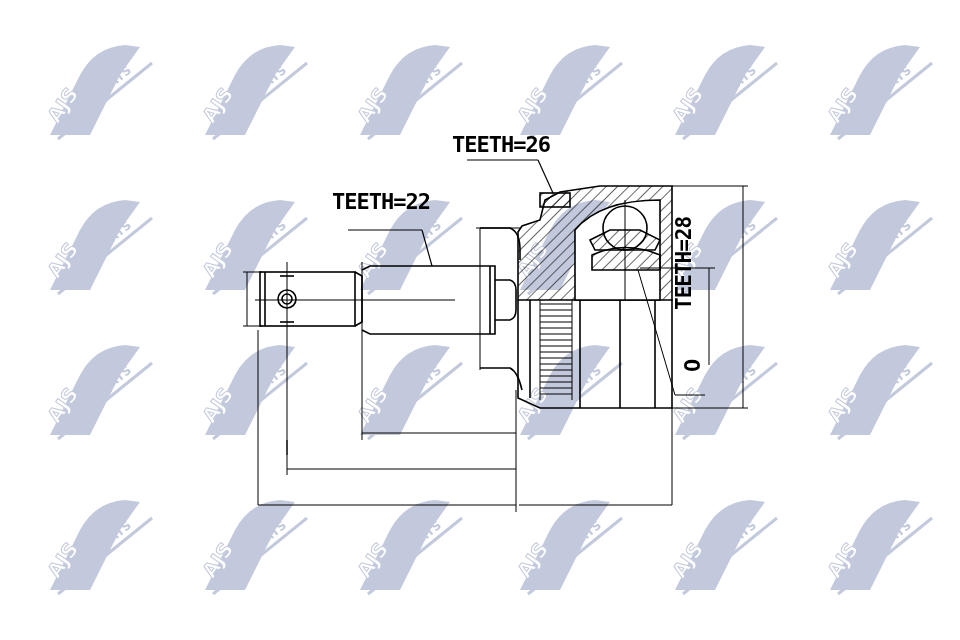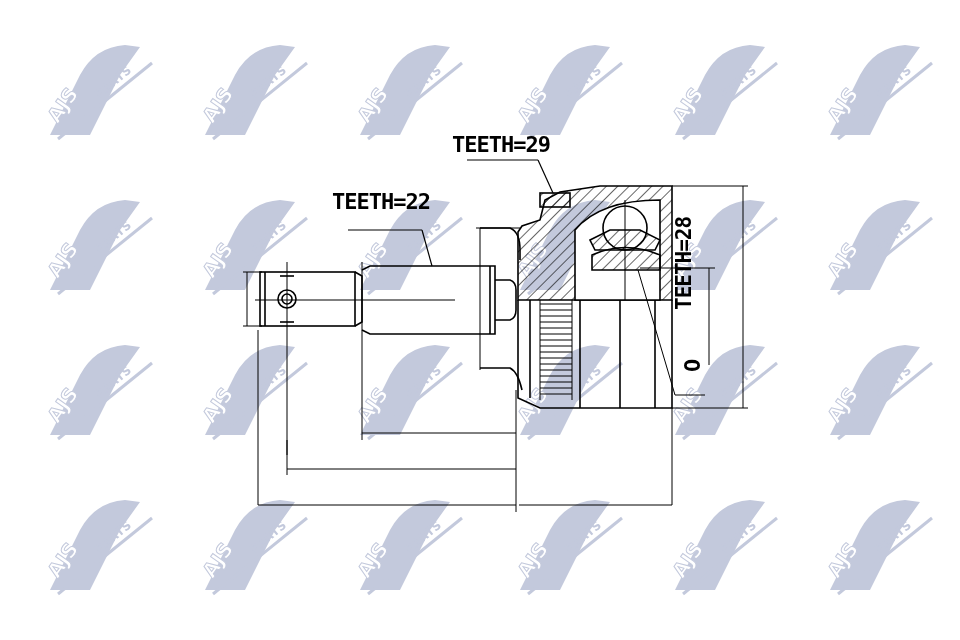--- a/index.html
+++ b/index.html
@@ -298,17 +298,17 @@
       <line x1="287" y1="440" x2="287" y2="475" stroke-width="1"></line>
       <line x1="516" y1="390" x2="516" y2="512" stroke-width="1"></line>
       <line x1="672" y1="408" x2="672" y2="505" stroke-width="1"></line>
       <line x1="362" y1="433" x2="516" y2="433" stroke-width="1"></line>
       <line x1="287" y1="469" x2="516" y2="469" stroke-width="1"></line>
       <line x1="258" y1="505" x2="516" y2="505" stroke-width="1"></line>
       <line x1="519" y1="505" x2="672" y2="505" stroke-width="1"></line>
     </g>
   </svg>
 
-  <div class="label" style="left:452px;top:132px;font-size:22px;">TEETH=29</div>
+  <div class="label" style="left:452px;top:132px;font-size:22px;">TEETH=26</div>
   <div class="label" style="left:332px;top:189px;font-size:22px;">TEETH=22</div>
   <div class="label" style="left:672px;top:310px;font-size:21px;transform:rotate(-90deg);transform-origin:left top;">TEETH=28</div>
   <div class="label" style="left:680px;top:372px;font-size:22px;transform:rotate(-90deg);transform-origin:left top;">O</div>
 </div>
 
 </body></html>

